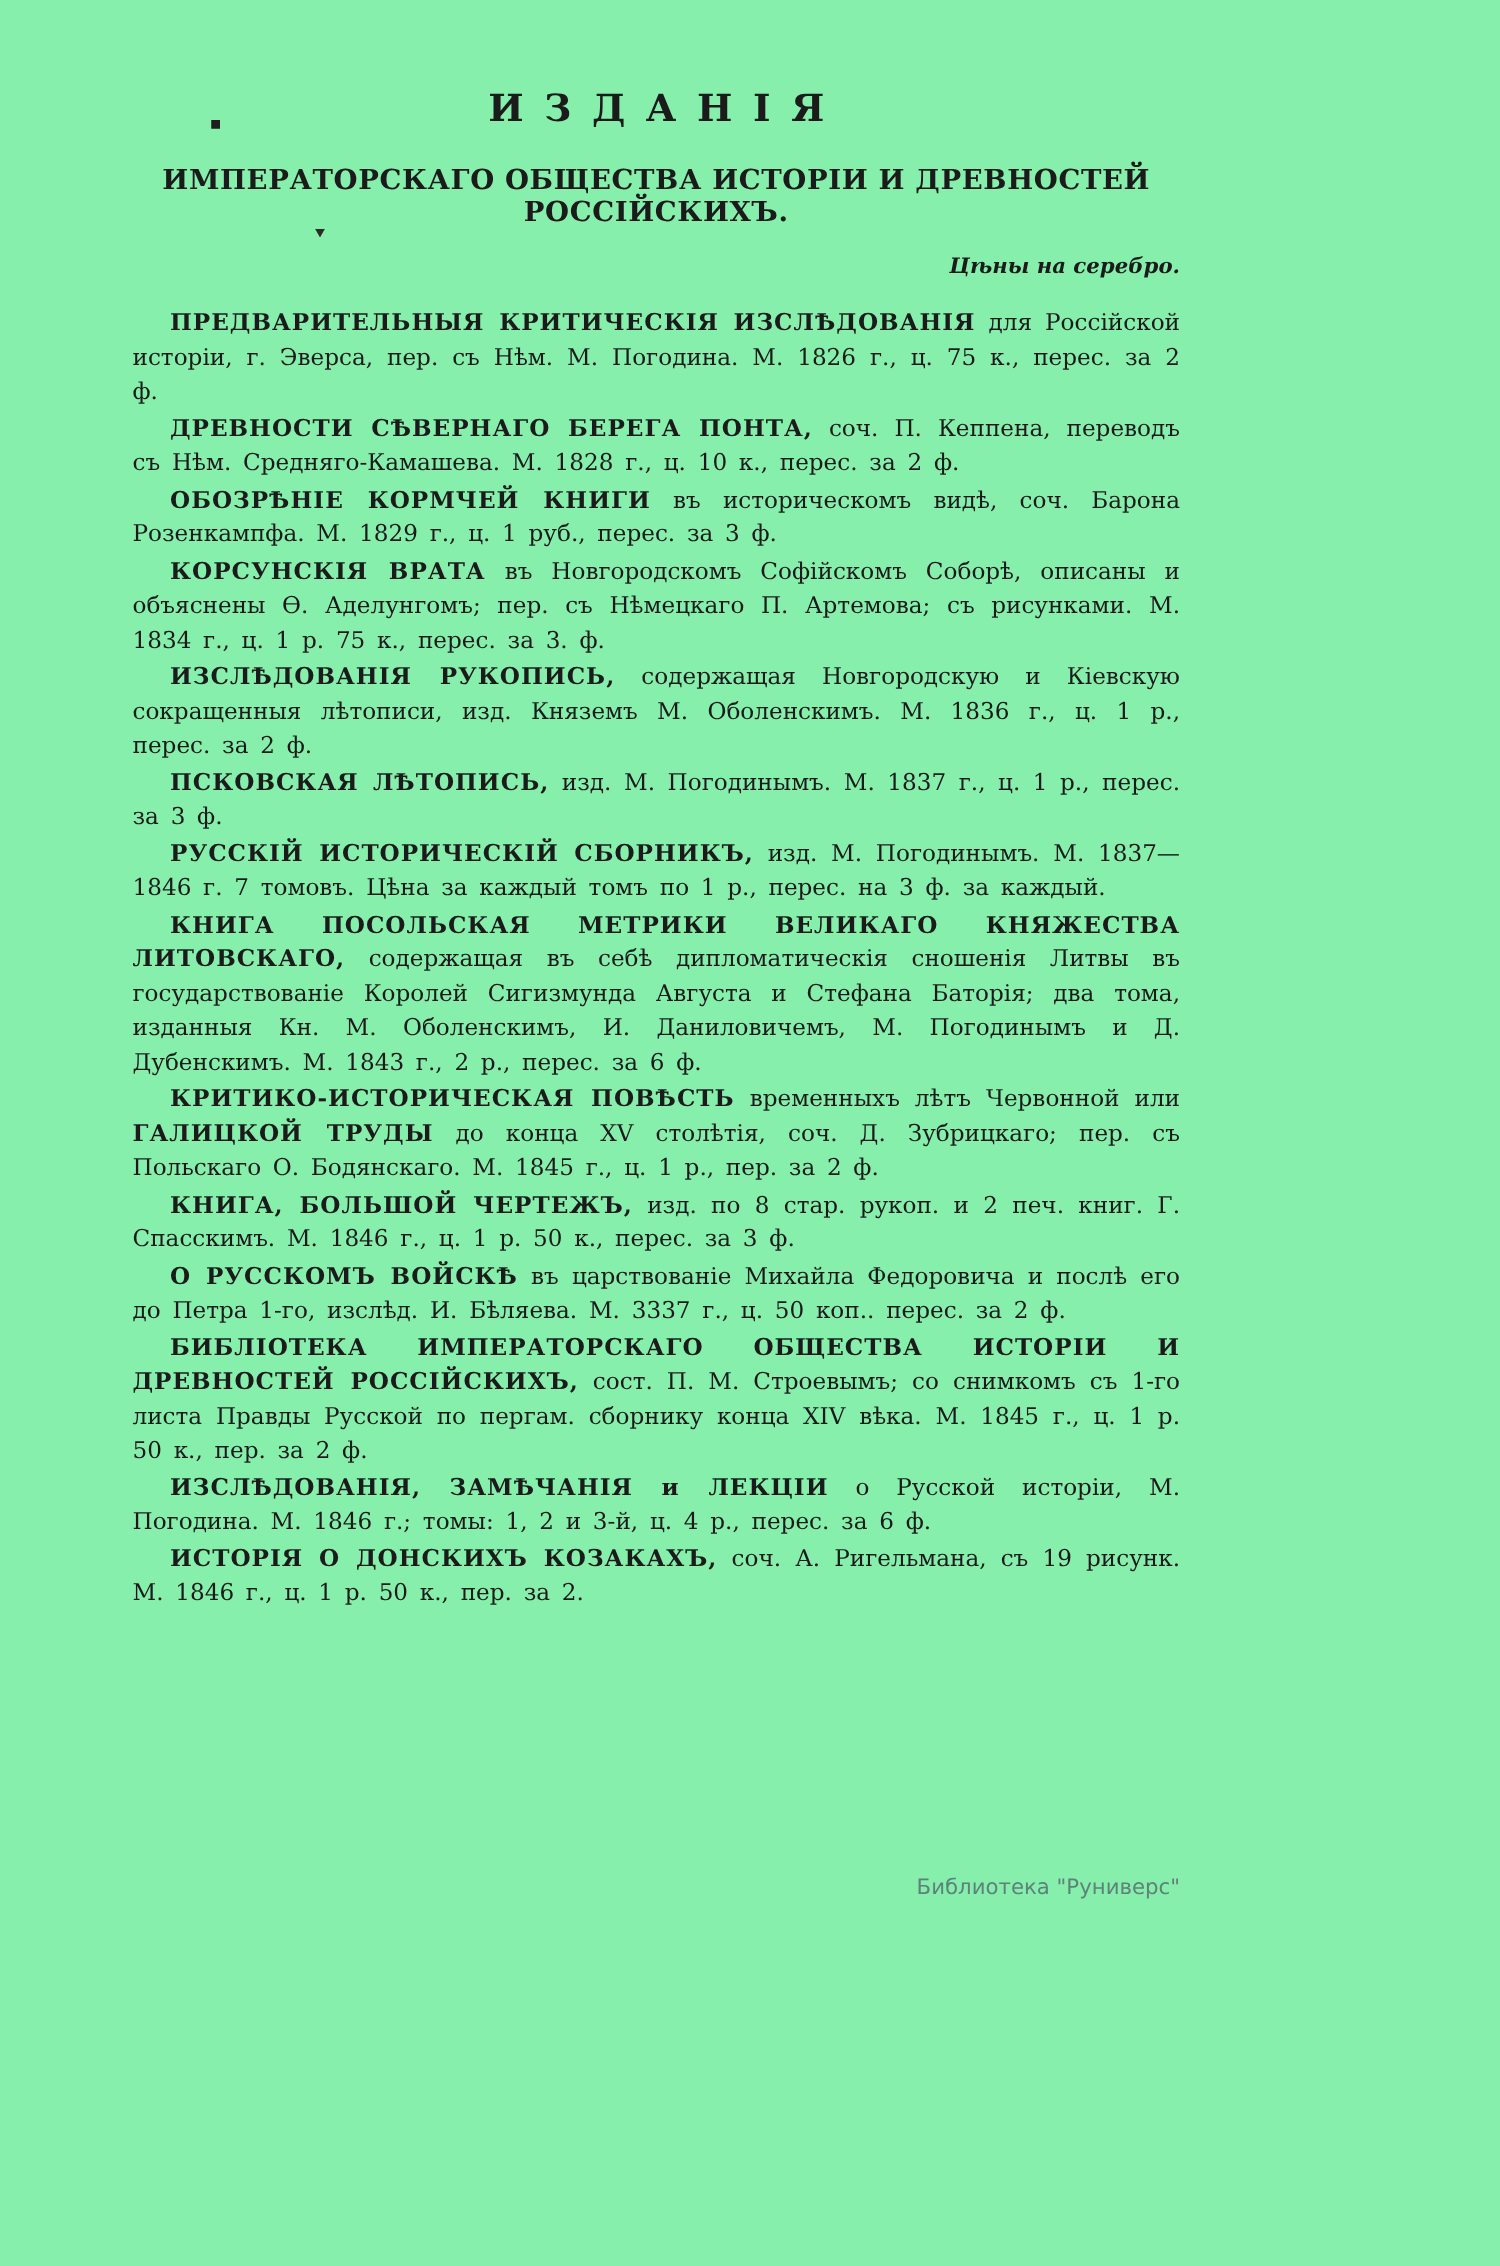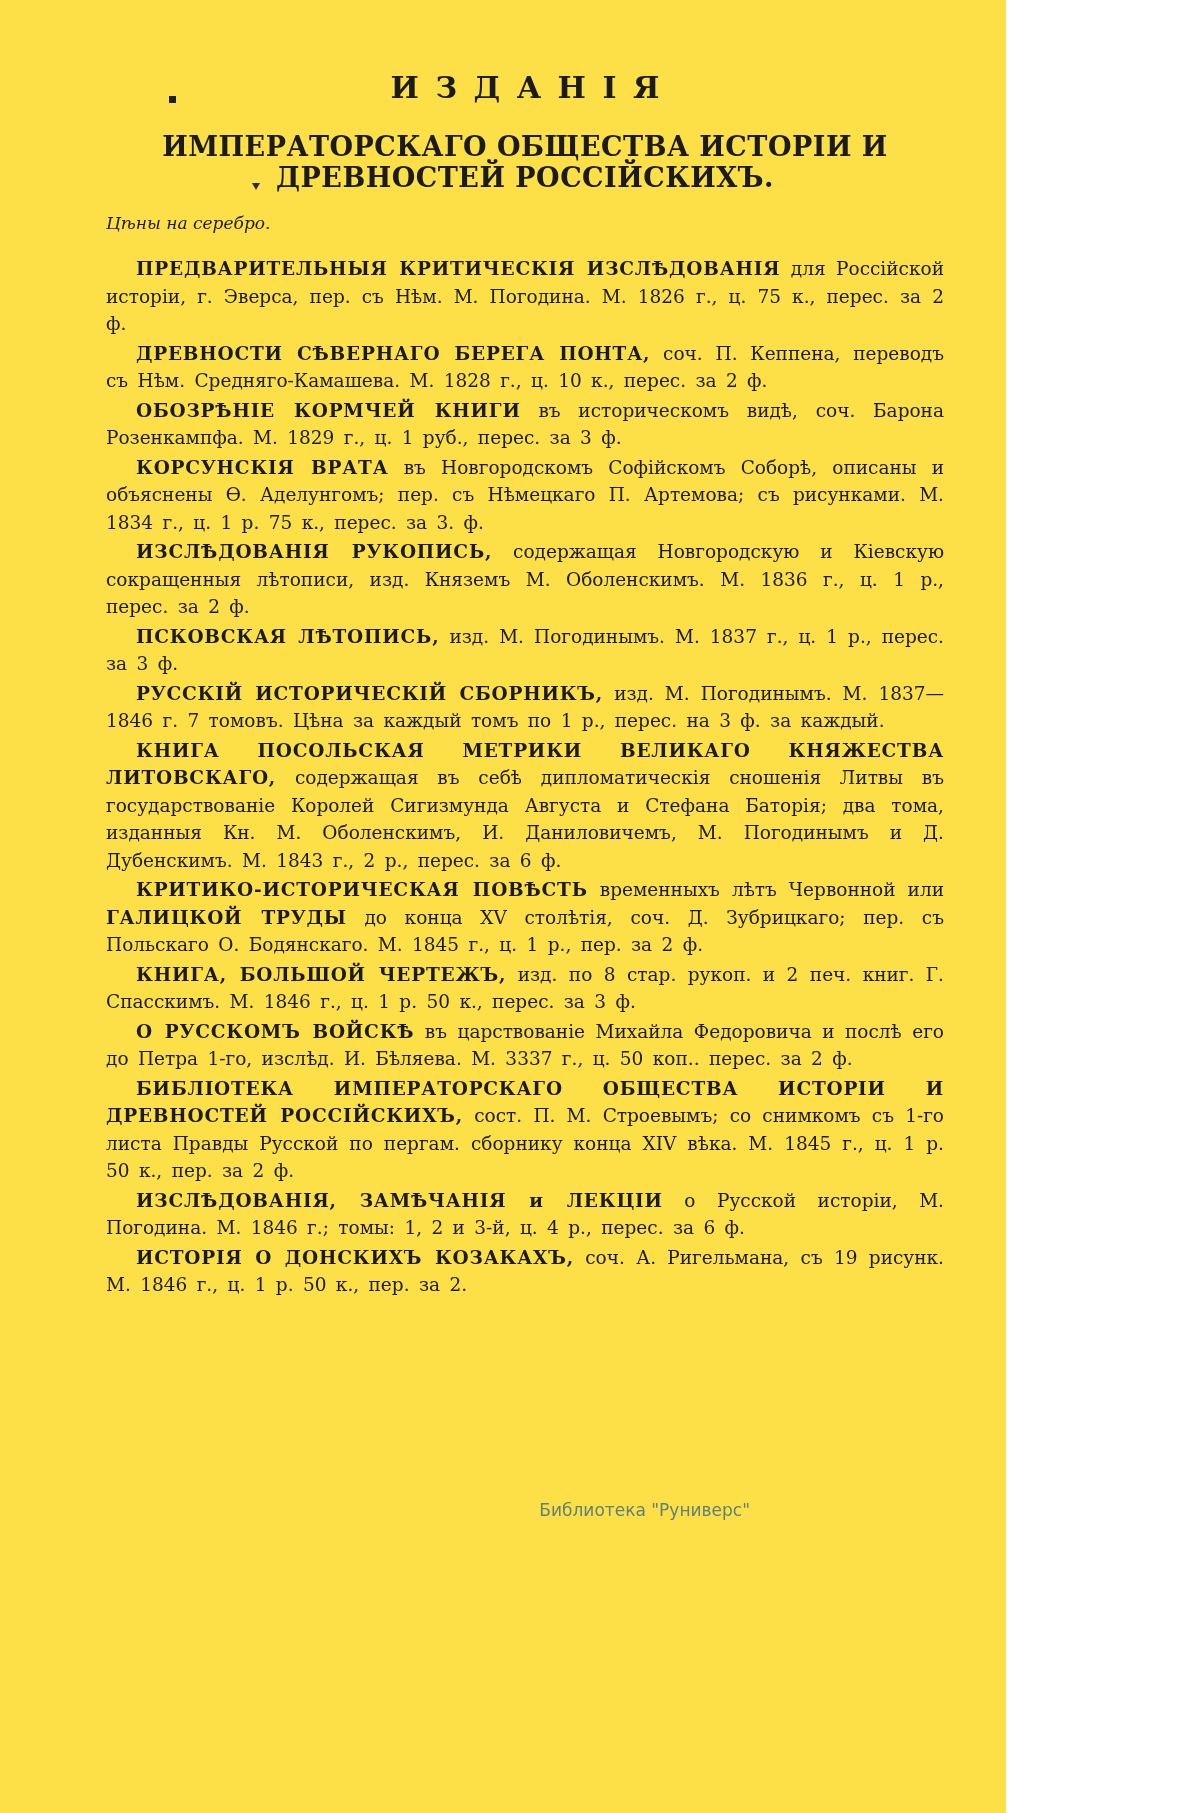--- a/index.html
+++ b/index.html
@@ -2,54 +2,54 @@
 <html><head>
 <meta charset="utf-8">
 <style>
   html, body {
     margin: 0;
     padding: 0;
     background: #ffffff;
   }
   .page {
     position: relative;
-    width: 1006px;
+    width: 1200px;
     height: 1813px;
-    background: #fde047;
+    background: #86efac;
     color: #1b1b1b;
     font-family: "DejaVu Serif", "Liberation Serif", serif;
     overflow: hidden;
   }
   .content {
     position: absolute;
     left: 106px;
     top: 70px;
     width: 838px;
   }
   .doc-title {
     margin: 0;
     font-size: 30px;
     font-weight: 700;
     text-align: center;
     letter-spacing: 0.55em;
     padding-left: 0.55em; 
   }
   .doc-subtitle {
     margin: 26px 0 0 0;
-    font-size: 27px;
+    font-size: 22px;
     font-weight: 700;
     text-align: center;
     letter-spacing: 0.5px;
   }
   .prices-note {
     margin: 20px 0 0 0;
     font-size: 17px;
     font-style: italic;
-    font-weight: 400;
-    text-align: left;
+    font-weight: 700;
+    text-align: right;
   }
   .entries {
     margin-top: 22px;
     font-size: 18.5px;
     line-height: 27.5px;
     text-align: justify;
     word-spacing: 3.5px;
   }
   .entry {
     margin: 0 0 2px 0;

